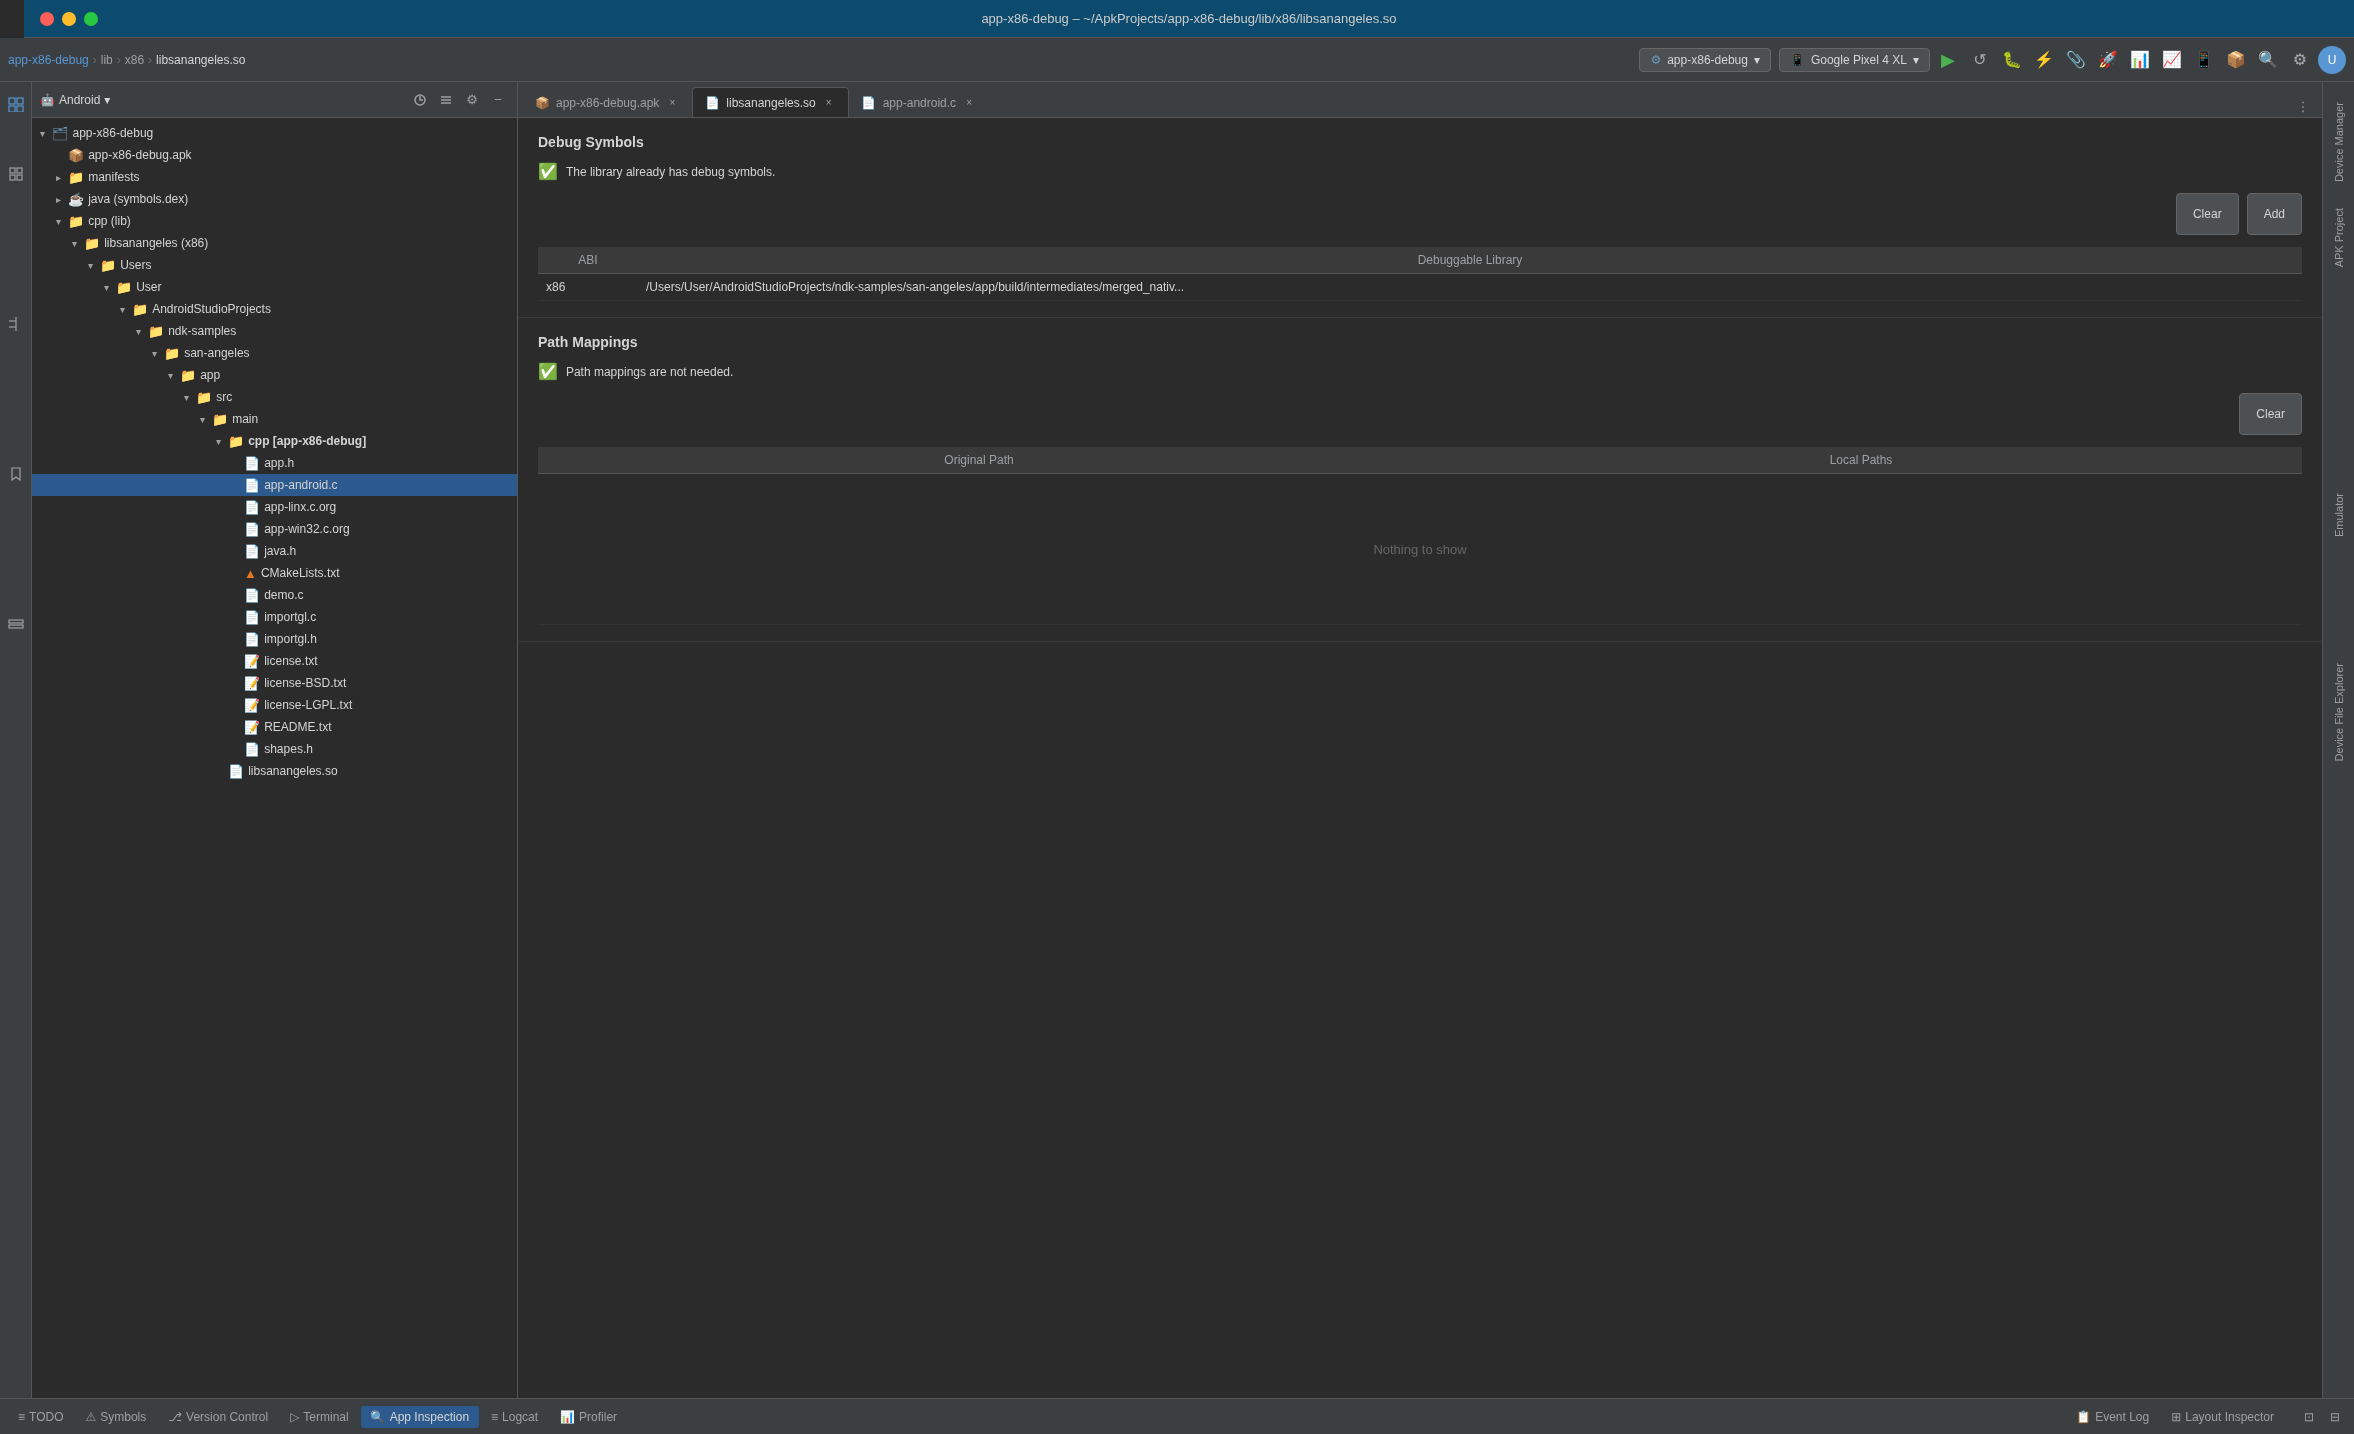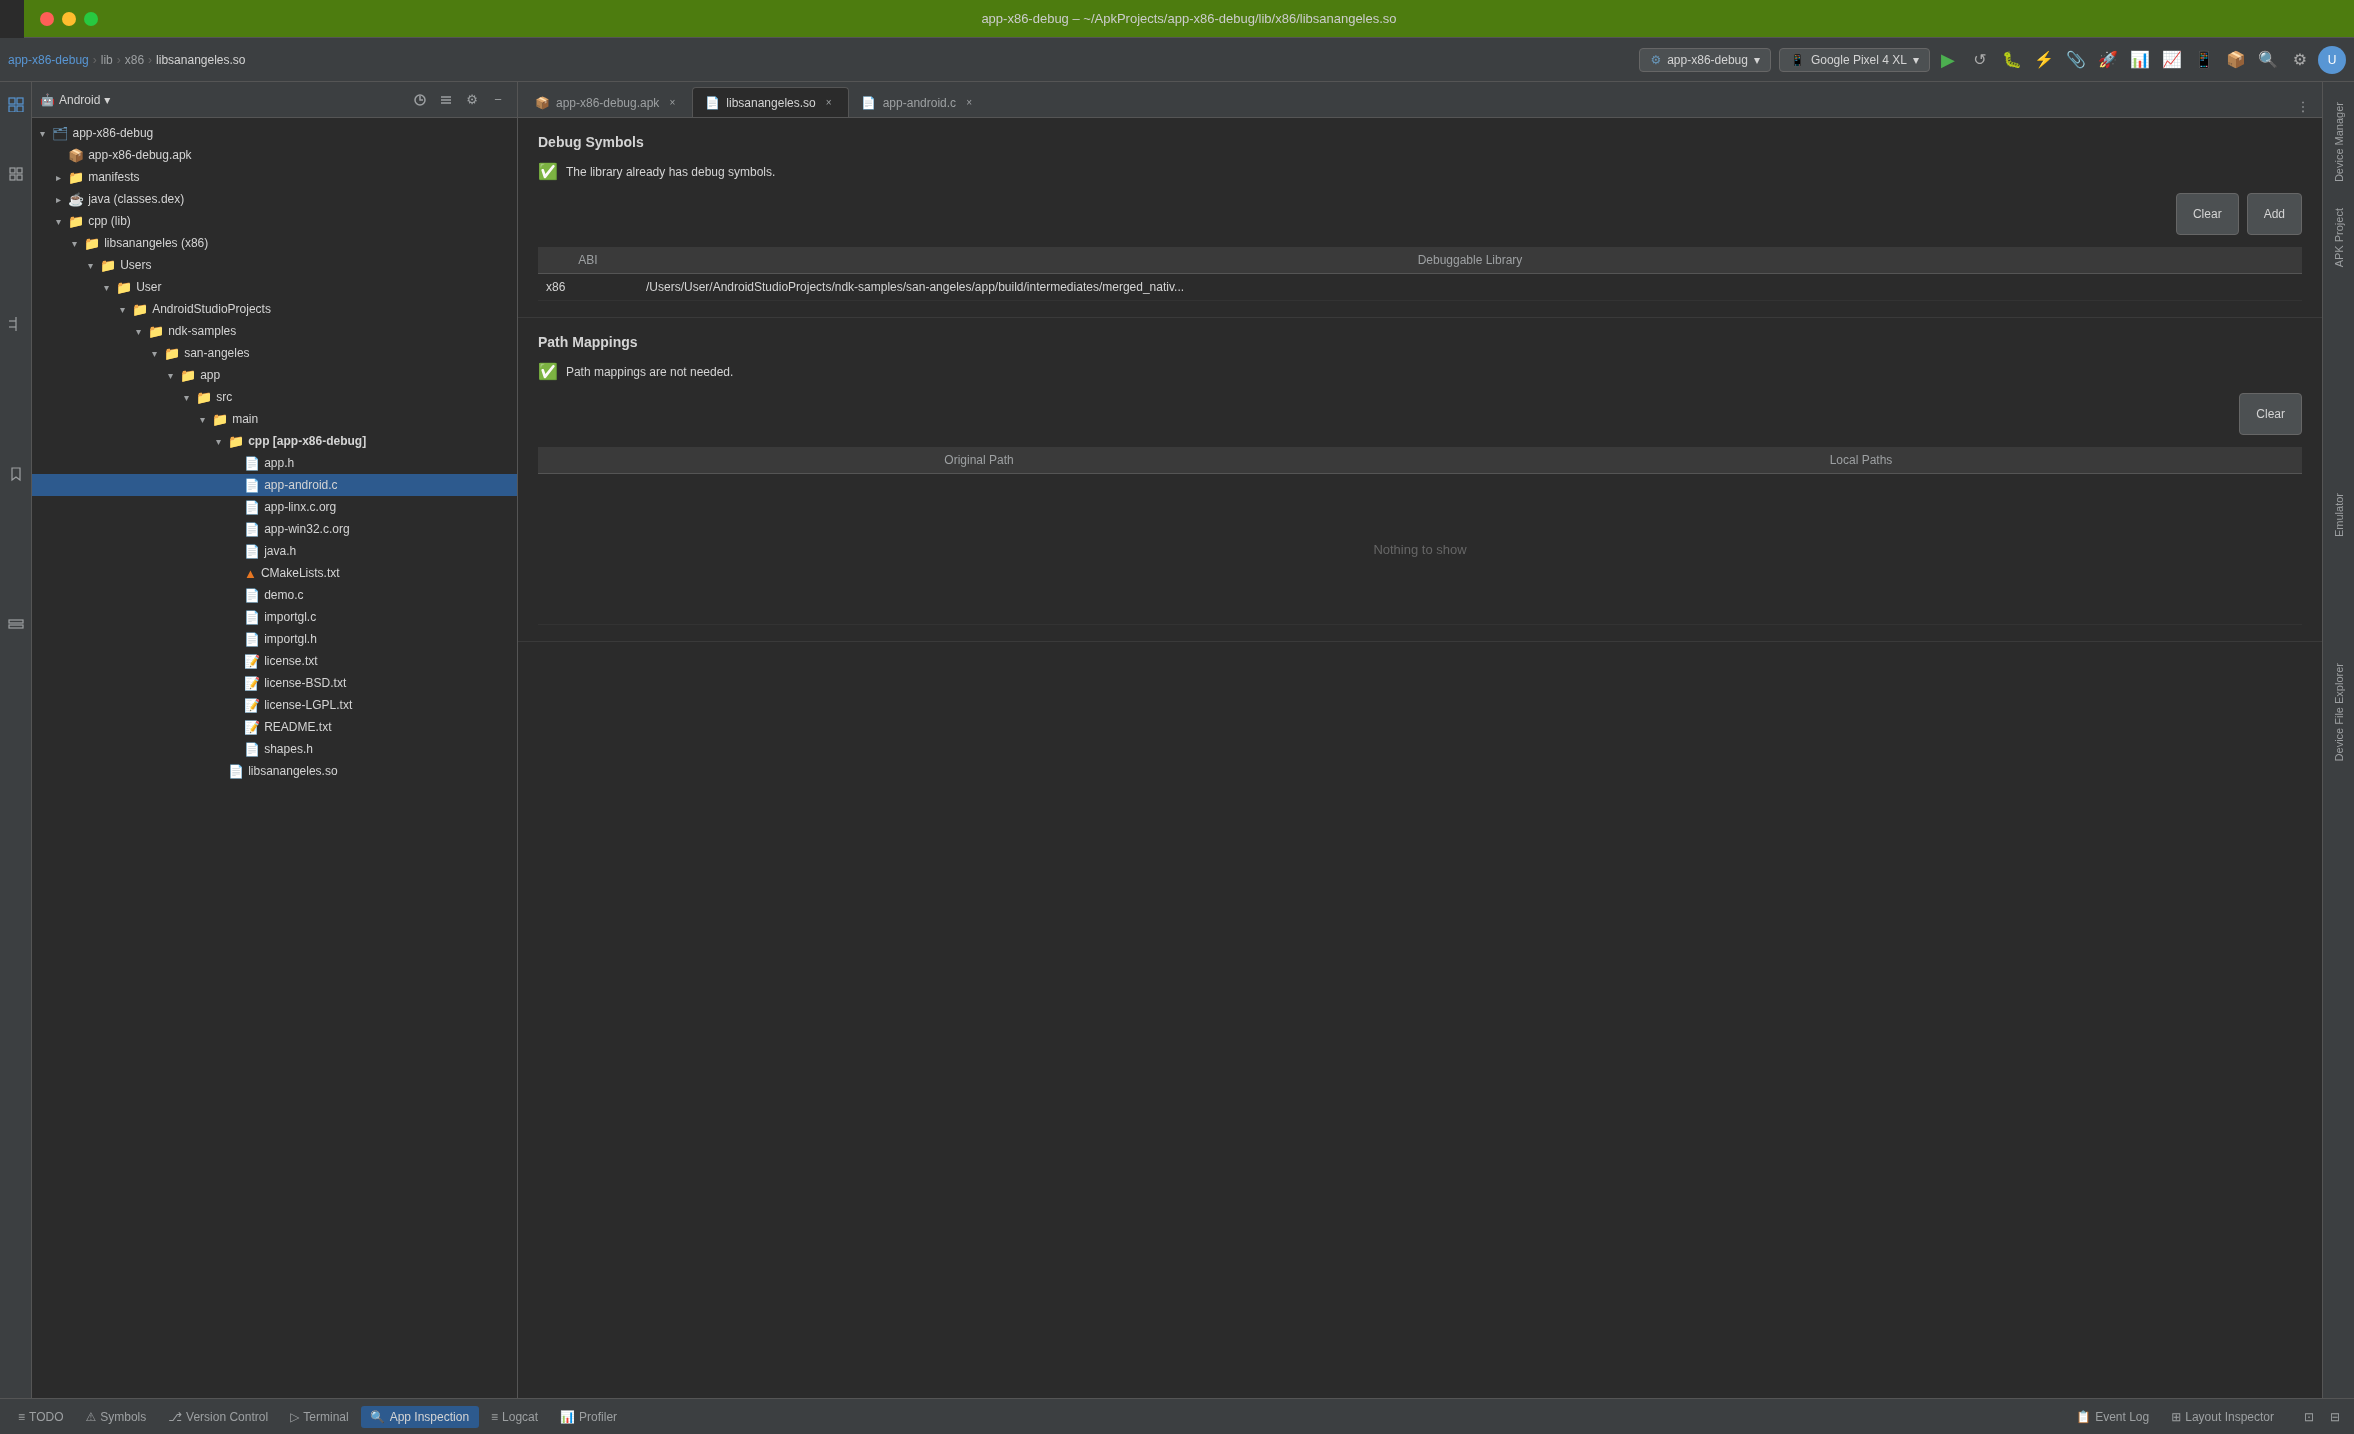--- a/index.html
+++ b/index.html
@@ -10,21 +10,21 @@
       color: #d4d4d4;
       width: 2354px;
       height: 1434px;
       overflow: hidden;
       display: flex;
       flex-direction: column;
     }
 
     
     .titlebar {
-      background: #4d7c0f;
+      background: #0c4a6e;
       height: 38px;
       display: flex;
       align-items: center;
       justify-content: center;
       border-bottom: 1px solid #555;
       position: relative;
       flex-shrink: 0;
       margin-left: 24px;
     }
     .titlebar-controls {
@@ -494,21 +494,21 @@
         <div class="tree-item">
     <span class="indent" style="width:16px;"></span>
     <span style="color:#9da0a2;font-size:10px;width:12px;display:inline-block;">▸</span>
     <span style="color:#e8a838;margin-right:4px;font-size:13px;">📁</span>
     <span style="">manifests</span>
   </div>
         <div class="tree-item">
     <span class="indent" style="width:16px;"></span>
     <span style="color:#9da0a2;font-size:10px;width:12px;display:inline-block;">▸</span>
     <span style="color:#e8a838;margin-right:4px;font-size:13px;">☕</span>
-    <span style="">java (classes.dex)</span>
+    <span style="">java (symbols.dex)</span>
   </div>
         <div class="tree-item">
     <span class="indent" style="width:16px;"></span>
     <span style="color:#9da0a2;font-size:10px;width:12px;display:inline-block;">▾</span>
     <span style="color:#e8a838;margin-right:4px;font-size:13px;">📁</span>
     <span style="">cpp (lib)</span>
   </div>
         <div class="tree-item">
     <span class="indent" style="width:32px;"></span>
     <span style="color:#9da0a2;font-size:10px;width:12px;display:inline-block;">▾</span>

